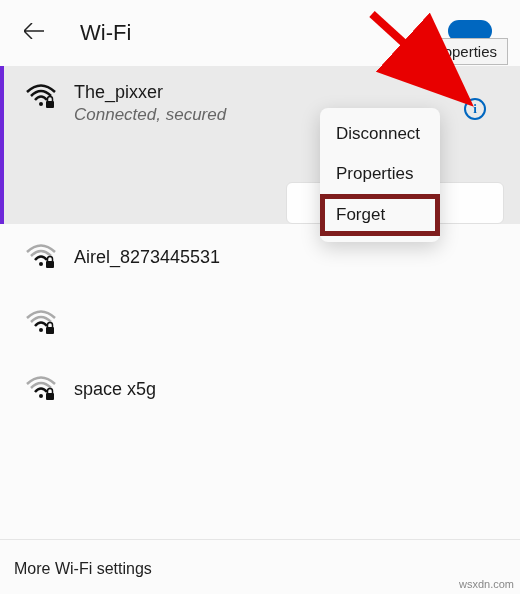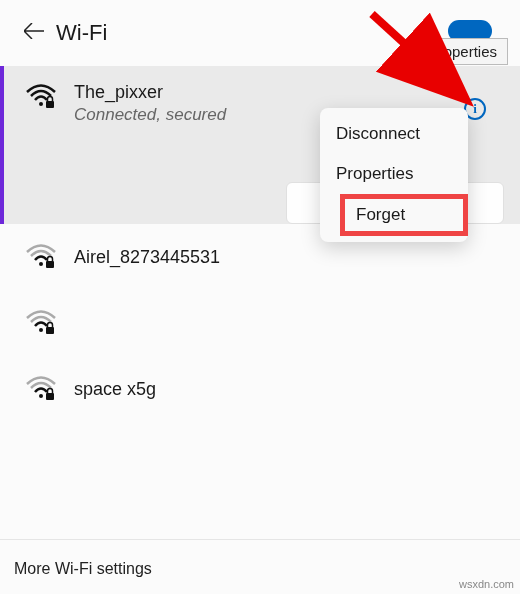--- a/index.html
+++ b/index.html
@@ -12,21 +12,21 @@
       width: 520px;
       height: 594px;
       background: #fbfbfb;
       position: relative;
       overflow: hidden;
     }
     .header {
       display: flex;
       align-items: center;
       padding: 12px 20px 12px 24px;
-      gap: 12px;
+      gap: 36px;
       height: 66px;
     }
     .back-arrow {
       font-size: 18px;
       color: #222;
       cursor: pointer;
     }
     .header-title {
       font-size: 22px;
       color: #1a1a1a;
@@ -122,37 +122,36 @@
       height: 42px;
       background: #fefefe;
       border: 1px solid #e0e0e0;
       border-radius: 6px;
       z-index: 2;
     }
     .context-menu {
       position: absolute;
       top: 108px;
       left: 320px;
-      width: 148px;
+      width: 120px;
       background: #f9f9f9;
       border-radius: 8px;
       box-shadow: 0 6px 20px rgba(0,0,0,0.18);
       padding: 6px 0;
       z-index: 15;
     }
     .menu-item {
       padding: 10px 16px;
       font-size: 17px;
       color: #1a1a1a;
       cursor: pointer;
     }
     .menu-item.highlighted {
-      border: 5px solid #ef4444;
+      border: 5px solid #7f1d1d;
       padding: 6px 11px;
-      margin-left: 20px;
     }
     .red-arrow {
       position: absolute;
       top: 8px;
       left: 362px;
       z-index: 20;
       pointer-events: none;
     }
     .bottom-link {
       position: absolute;

